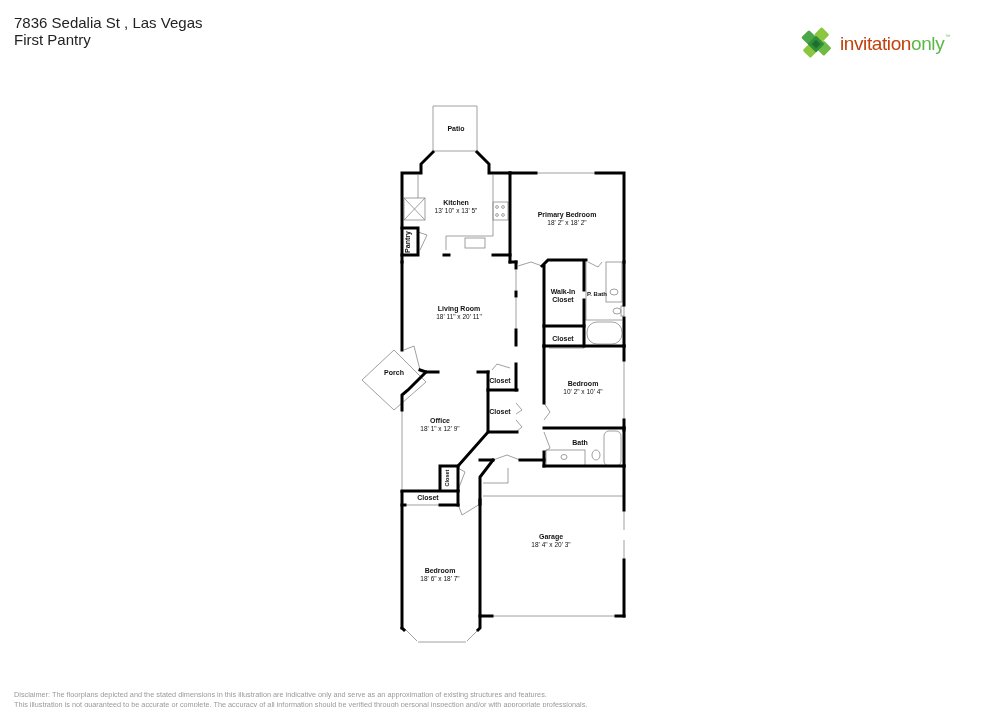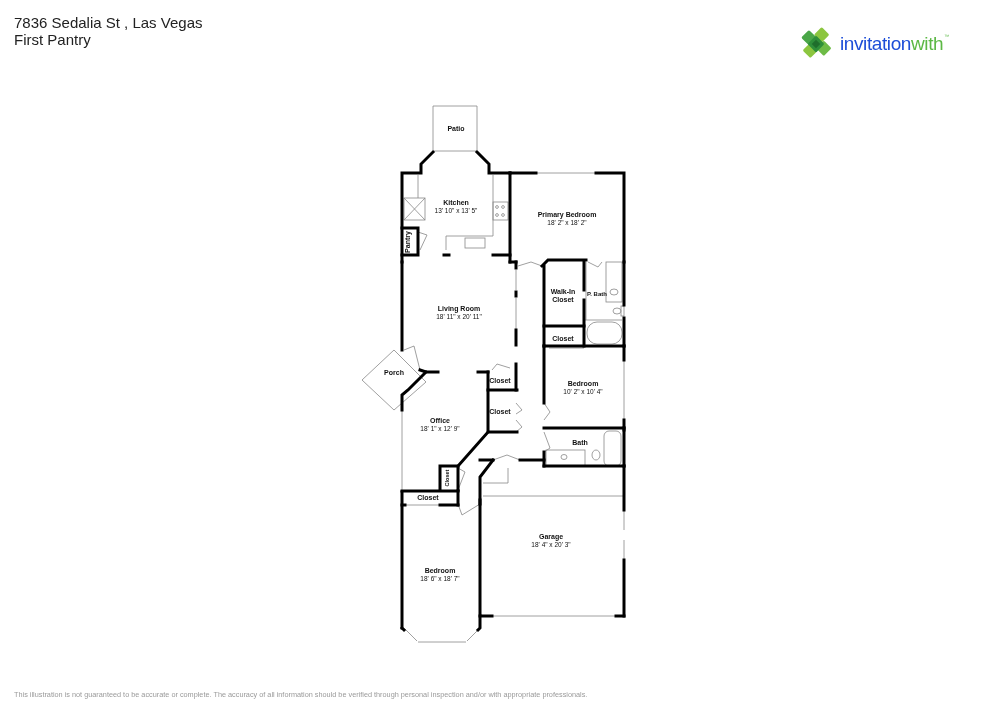--- a/index.html
+++ b/index.html
@@ -1,21 +1,21 @@
 <!DOCTYPE html>
 <html><head>
 <meta charset="utf-8">
 <style>
   html, body { margin: 0; padding: 0; background: #ffffff; }
   body { width: 1000px; height: 707px; position: relative; overflow: hidden;
          font-family: "Liberation Sans", sans-serif; color: #222; }
   .header { position: absolute; left: 14px; top: 14px; font-size: 15px; line-height: 17px; color: #222; }
   .logo { position: absolute; left: 798px; top: 26px; display: flex; align-items: center; }
   .logo-text { font-size: 19px; letter-spacing: -0.4px; margin-left: 6px; font-family: "Liberation Sans", sans-serif; }
-  .logo-text .a { color: #1d4ed8; }
+  .logo-text .a { color: #c2410c; }
   .logo-text .b { color: #5cb845; }
   .logo-tm { font-size: 5px; color: #5cb845; vertical-align: top; margin-left: 1px; }
   .plan { position: absolute; left: 0; top: 0; }
   .disclaimer { position: absolute; left: 14px; top: 690px; font-size: 7.3px; line-height: 10px; color: #9a9a9a; white-space: nowrap; }
   svg text { font-family: "Liberation Sans", sans-serif; fill: #111; }
   .rl { font-size: 7px; font-weight: bold; }
   .rd { font-size: 6.5px; }
 </style>
 </head>
 <body>
@@ -29,21 +29,21 @@
   <svg width="36" height="36" viewBox="0 0 36 36">
     <g transform="rotate(45 18 18)">
       <rect x="10" y="2" width="11" height="11" rx="1.5" fill="#8cc63f"></rect>
       <rect x="21" y="10" width="11" height="11" rx="1.5" fill="#6dbb46"></rect>
       <rect x="13" y="21" width="11" height="11" rx="1.5" fill="#8cc63f"></rect>
       <rect x="3" y="13" width="11" height="11" rx="1.5" fill="#4aa648"></rect>
       <rect x="12" y="12" width="12" height="12" rx="1.5" fill="#2f8f3a"></rect>
       <rect x="15" y="15" width="6" height="6" fill="#1f6e2c"></rect>
     </g>
   </svg>
-  <span class="logo-text"><span class="a">invitation</span><span class="b">with</span><span class="logo-tm">™</span></span>
+  <span class="logo-text"><span class="a">invitation</span><span class="b">only</span><span class="logo-tm">™</span></span>
 </div>
 
 <svg class="plan" width="1000" height="707" viewBox="0 0 1000 707">
 
   <g stroke="#888" stroke-width="0.8" fill="none">
 
     <polyline points="433,150 433,106 477,106 477,150"></polyline>
 
     <line x1="433" y1="151" x2="477" y2="151"></line>
     <line x1="421" y1="164" x2="433" y2="152"></line>
@@ -210,14 +210,15 @@
     <text class="rl" x="449" y="478" text-anchor="middle" style="font-size:5.5px" transform="rotate(-90 449 478)">Closet</text>
     <text class="rl" x="428" y="500" text-anchor="middle">Closet</text>
     <text class="rl" x="551" y="539" text-anchor="middle">Garage</text>
     <text class="rd" x="551" y="547" text-anchor="middle">18' 4" x 20' 3"</text>
     <text class="rl" x="440" y="573" text-anchor="middle">Bedroom</text>
     <text class="rd" x="440" y="581" text-anchor="middle">18' 6" x 18' 7"</text>
   </g>
 </svg>
 
 <div class="disclaimer">
+  <div>Disclaimer: The floorplans depicted and the stated dimensions in this illustration are indicative only and serve as an approximation of existing structures and features.</div>
   <div>This illustration is not guaranteed to be accurate or complete. The accuracy of all information should be verified through personal inspection and/or with appropriate professionals.</div>
 </div>
 
 </body></html>

